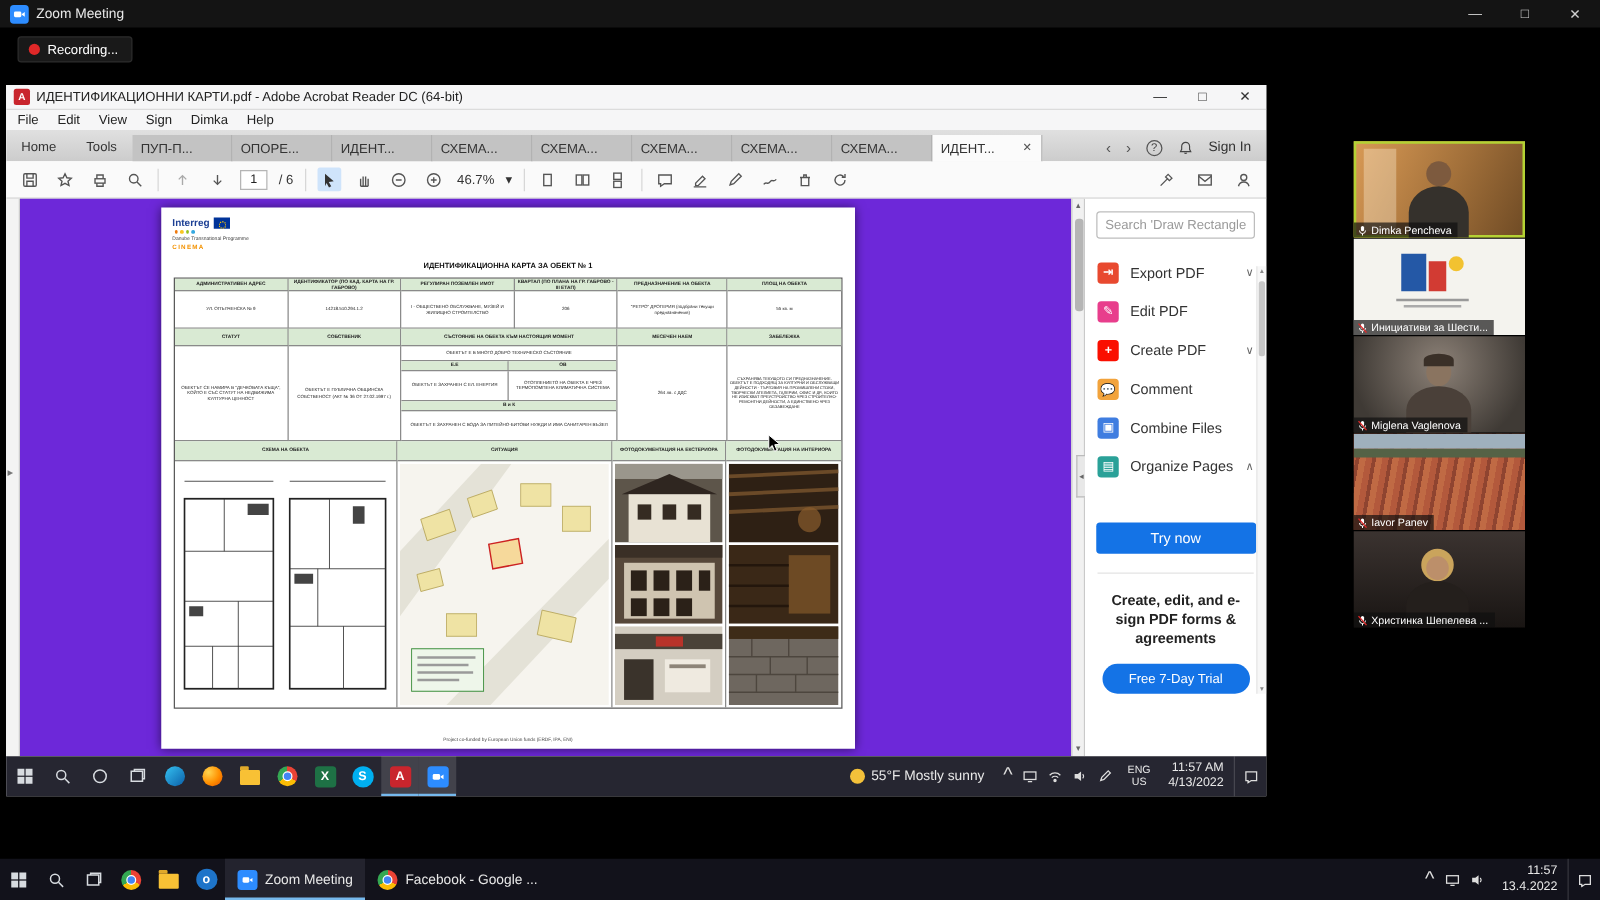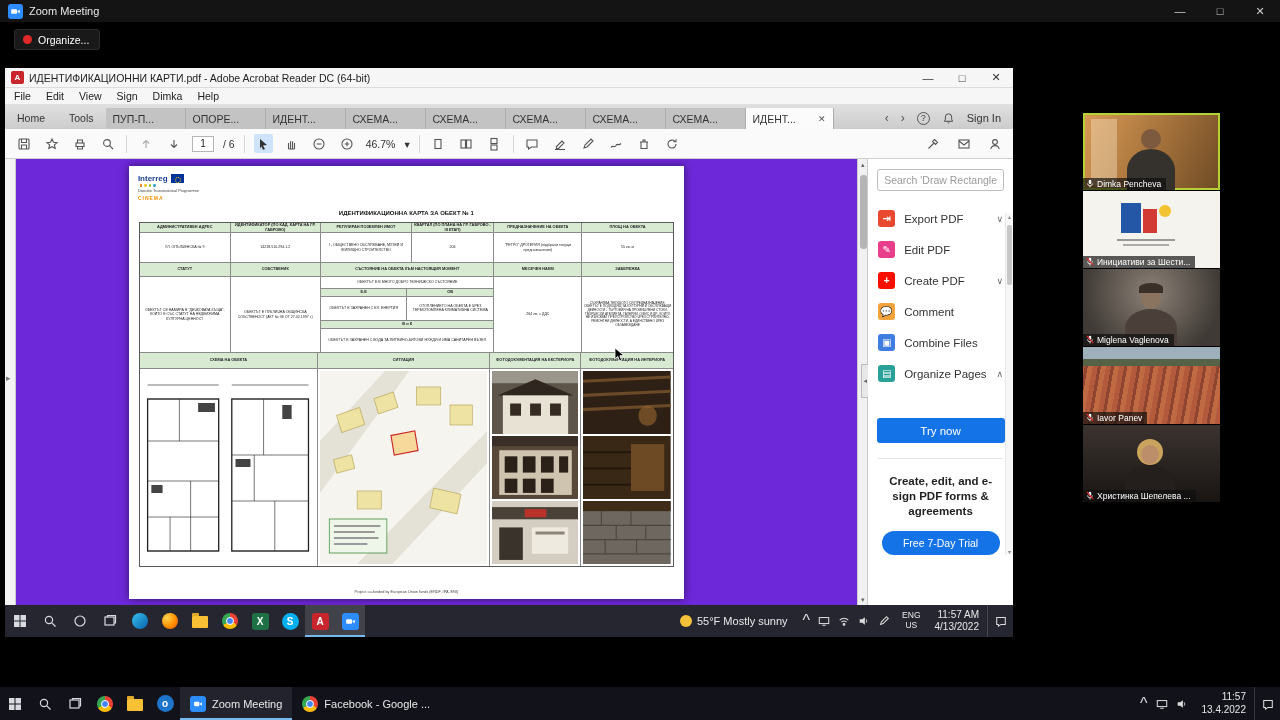--- a/index.html
+++ b/index.html
@@ -100,21 +100,21 @@
   .imgcell:last-child{border-right:none}
   .rF{height:197px}
   .ph{flex:1;overflow:hidden}
   .pfoot{position:absolute;bottom:5px;left:0;width:100%;text-align:center;font-size:3.8px;color:#444}
   .cursor{position:absolute;left:598px;top:188px;z-index:5}
 
   
   .pstrip{position:absolute;left:1083px;top:113px;width:137px}
   .ptile{position:relative;width:137px;height:77px;margin-bottom:1px;overflow:hidden;background:#222}
   .ptile.speaking{outline:2px solid #b4d234;outline-offset:-2px}
-  .chip{position:absolute;left:0;bottom:0;display:flex;align-items:flex-start;gap:3px;background:rgba(15,15,15,.68);color:#fff;font-size:8.5px;padding:1px 5px 1px 3px;max-width:133px;white-space:nowrap;overflow:hidden}
+  .chip{position:absolute;left:0;bottom:0;display:flex;align-items:flex-end;gap:3px;background:rgba(15,15,15,.68);color:#fff;font-size:8.5px;padding:1px 5px 1px 3px;max-width:133px;white-space:nowrap;overflow:hidden}
   .head{position:absolute;border-radius:50%}
   .bodyshape{position:absolute;border-radius:50% 50% 0 0}
 
   
   .stask{position:absolute;left:0;bottom:0;width:100%;height:32px;background:#262631;display:flex;align-items:center;color:#e8e8e8}
   .tkbtn{width:30px;height:32px;display:flex;align-items:center;justify-content:center}
   .tkbtn.active{background:rgba(255,255,255,.13);box-shadow:inset 0 -2px 0 #76b9ed}
   .stR{margin-left:auto;display:flex;align-items:center;height:100%}
   .weather{display:flex;align-items:center;gap:5px;font-size:11px;padding:0 9px;height:100%}
   .sun{width:12px;height:12px;border-radius:50%;background:#f3c13a}
@@ -144,21 +144,21 @@
   <span>Zoom Meeting</span>
   <span class="zwc">
     <span class="wcbtn">—</span>
     <span class="wcbtn">□</span>
     <span class="wcbtn">✕</span>
   </span>
 </div>
 
 <div class="recpill">
   <span class="recdot"></span>
-  <span>Organize...</span>
+  <span>Recording...</span>
 </div>
 
 <div class="share">
   <div class="acrwin">
 
     <div class="acr-title">
       <span class="pdfbadge">A</span>
       <span>ИДЕНТИФИКАЦИОННИ КАРТИ.pdf - Adobe Acrobat Reader DC (64-bit)</span>
       <span class="acr-wc">
         <span class="wcbtn">—</span>

